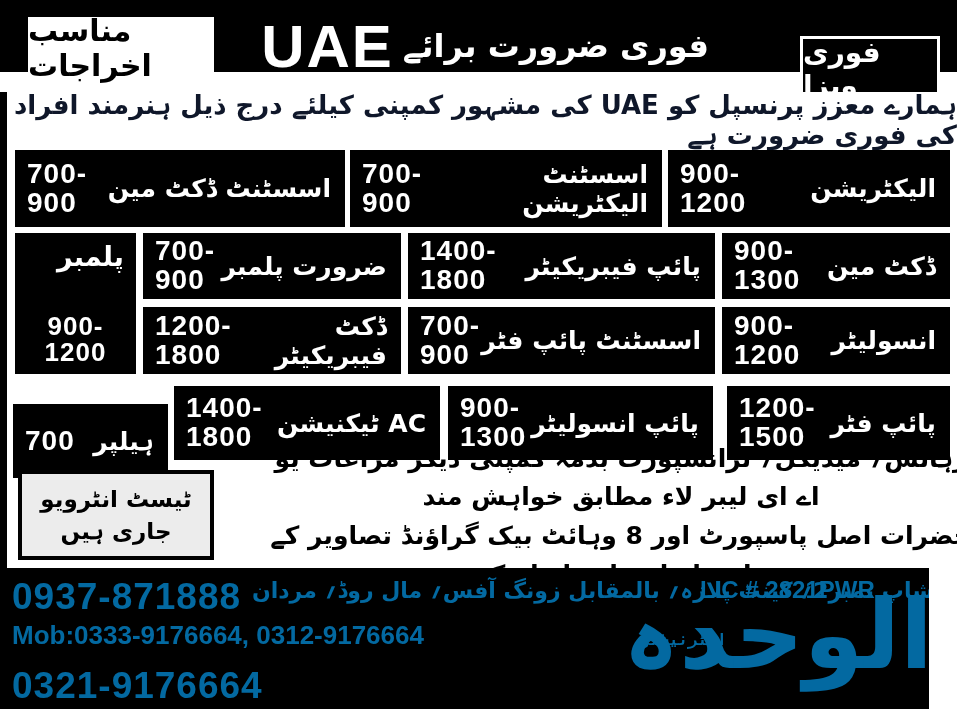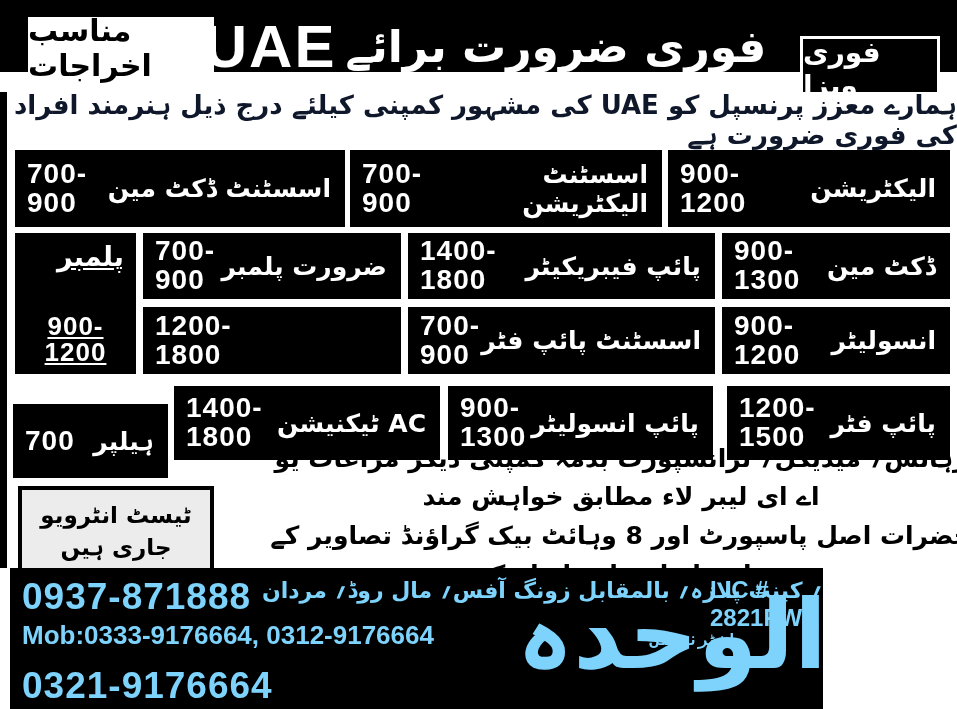--- a/index.html
+++ b/index.html
@@ -6,63 +6,63 @@
   .page{position:relative;width:957px;height:709px;background:#ffffff;overflow:hidden;
         font-family:"Liberation Sans",sans-serif;box-shadow:0 0 6px rgba(0,0,0,.5);}
   
   .header{position:absolute;left:0;top:0;width:957px;height:72px;background:#000;}
   .expenses-box{position:absolute;left:28px;top:17px;width:186px;height:62px;background:#fff;color:#000;
         display:flex;align-items:center;justify-content:center;
         font-family:"DejaVu Sans",sans-serif;font-weight:bold;font-size:30px;}
   .headline{position:absolute;left:180px;top:0;width:610px;height:92px;display:flex;align-items:center;
         justify-content:center;gap:9px;color:#fff;}
   .headline .latin{font-size:60px;font-weight:bold;letter-spacing:2px;}
-  .headline .urdu{font-family:"DejaVu Sans",sans-serif;font-weight:bold;font-size:44px;direction:rtl;}
+  .headline .urdu{font-family:"DejaVu Sans",sans-serif;font-weight:bold;font-size:32px;direction:rtl;}
   .visa-box{position:absolute;left:800px;top:12px;width:140px;height:66px;background:#000;color:#fff;
         border:3px solid #fff;box-sizing:border-box;display:flex;align-items:center;justify-content:center;
         font-family:"DejaVu Sans",sans-serif;font-weight:bold;font-size:28px;margin-top:24px;}
   
   .intro{position:absolute;left:0;top:92px;width:957px;height:56px;background:#fff;color:#0f172a;
         display:flex;align-items:center;justify-content:center;}
   .intro span{font-family:"DejaVu Sans",sans-serif;font-weight:bold;font-size:26px;direction:rtl;}
   .left-bar{position:absolute;left:0;top:92px;width:7px;height:476px;background:#000;}
   
   .jbox{position:absolute;background:#000;color:#fff;display:flex;align-items:center;
         justify-content:space-between;padding:0 12px;box-sizing:border-box;}
   .sal{display:flex;flex-direction:column;justify-content:center;line-height:1.02;
         font-weight:bold;font-size:28px;letter-spacing:1px;white-space:nowrap;}
   .jtitle{font-family:"DejaVu Sans",sans-serif;font-weight:bold;font-size:25px;direction:rtl;
         text-align:right;padding-right:2px;}
   .r1b1{left:15px;top:150px;width:330px;height:77px;}
   .r1b2{left:350px;top:150px;width:312px;height:77px;}
   .r1b3{left:668px;top:150px;width:282px;height:77px;}
   .plumb{left:15px;top:233px;width:121px;height:141px;flex-direction:column;align-items:stretch;
-        justify-content:space-between;padding:8px 10px;text-decoration:underline;}
+        justify-content:space-between;padding:8px 10px;}
   .plumb .jtitle{font-size:27px;}
   .plumb .sal{align-items:center;font-size:26px;}
   .r2b2{left:143px;top:233px;width:258px;height:66px;}
   .r2b3{left:408px;top:233px;width:307px;height:66px;}
   .r2b4{left:722px;top:233px;width:228px;height:66px;}
   .r3b2{left:143px;top:307px;width:258px;height:67px;}
   .r3b3{left:408px;top:307px;width:307px;height:67px;}
   .r3b4{left:722px;top:307px;width:228px;height:67px;}
   .r4b1{left:13px;top:404px;width:155px;height:74px;}
   .r4b2{left:174px;top:386px;width:266px;height:74px;}
   .r4b3{left:448px;top:386px;width:265px;height:74px;}
   .r4b4{left:727px;top:386px;width:223px;height:74px;}
   
   .note-box{position:absolute;left:18px;top:470px;width:196px;height:90px;background:#ececec;color:#000;
         border:4px solid #000;box-sizing:border-box;display:flex;flex-direction:column;align-items:center;
         justify-content:center;font-family:"DejaVu Sans",sans-serif;font-weight:bold;font-size:23px;
-        line-height:1.4;direction:rtl;margin-top:16px;}
+        line-height:1.4;direction:rtl;}
   .terms{position:absolute;left:228px;top:467px;width:714px;height:100px;color:#000;display:flex;
         flex-direction:column;justify-content:center;text-align:center;direction:rtl;
         font-family:"DejaVu Sans",sans-serif;font-weight:bold;font-size:25px;line-height:1.55;margin-left:36px;}
   
-  .footer{position:absolute;left:10px;top:568px;width:813px;height:141px;background:#000;color:#7dd3fc;overflow:hidden;}
+  .footer{position:absolute;left:0;top:568px;width:929px;height:141px;background:#000;color:#0369a1;overflow:hidden;}
   .f-phone1{position:absolute;left:12px;top:8px;font-weight:bold;font-size:37px;letter-spacing:1px;}
   .f-address{position:absolute;left:252px;top:10px;font-family:"DejaVu Sans",sans-serif;
         font-weight:bold;font-size:22px;direction:rtl;white-space:nowrap;}
   .f-license{position:absolute;left:700px;top:8px;font-weight:bold;font-size:24px;}
   .f-mob{position:absolute;left:12px;top:52px;font-weight:bold;font-size:26px;}
   .f-intl{position:absolute;left:640px;top:62px;font-family:Liberation Mono, monospace;
         font-weight:bold;font-size:16px;direction:rtl;}
   .f-line3{position:absolute;left:12px;top:97px;display:flex;align-items:baseline;}
   .f-phone3{font-weight:bold;font-size:37px;letter-spacing:1px;}
   .f-reg{font-weight:bold;font-size:28px;}
@@ -140,20 +140,21 @@
       <span>900-</span>
       <span>1300</span>
     </div>
     <div class="jtitle">ڈکٹ مین</div>
   </div>
   <div class="jbox r3b2">
     <div class="sal">
       <span>1200-</span>
       <span>1800</span>
     </div>
+    <div class="jtitle">ڈکٹ فیبریکیٹر</div>
   </div>
   <div class="jbox r3b3">
     <div class="sal">
       <span>700-</span>
       <span>900</span>
     </div>
     <div class="jtitle">اسسٹنٹ پائپ فٹر</div>
   </div>
   <div class="jbox r3b4">
     <div class="sal">

